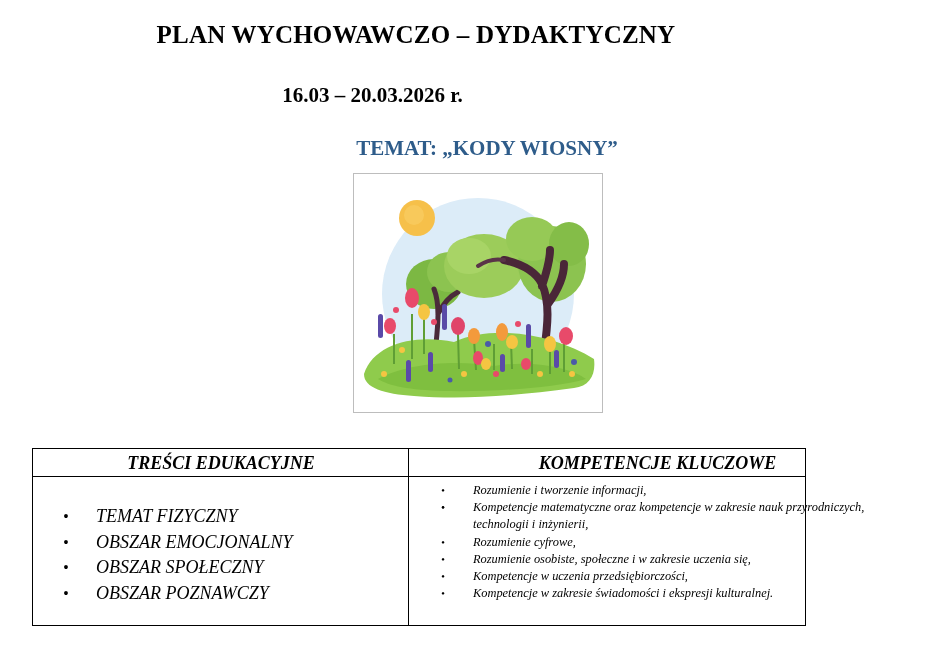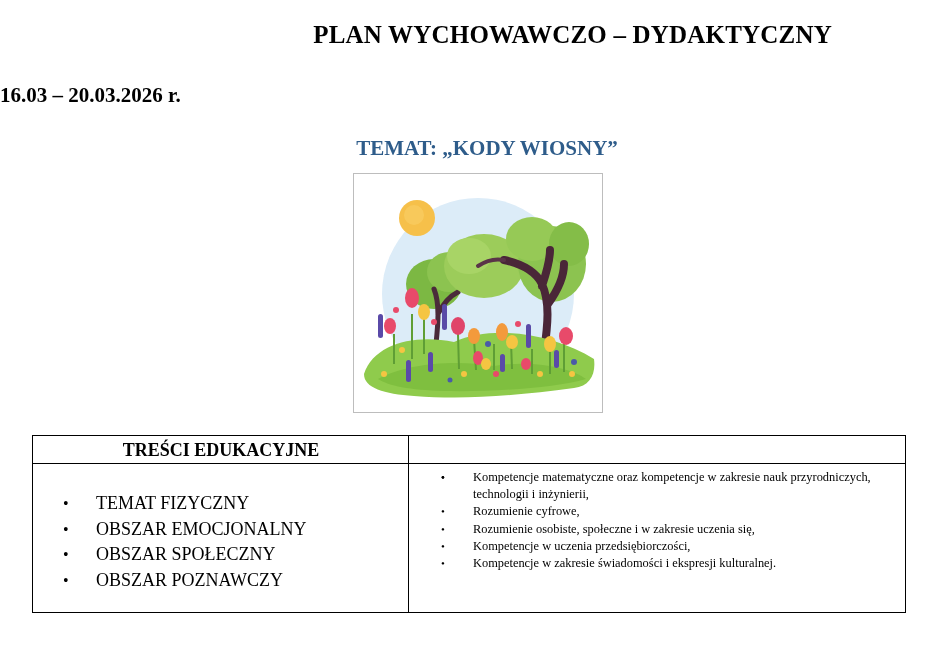--- a/index.html
+++ b/index.html
@@ -12,30 +12,31 @@
       height: 658px;
       position: relative;
       overflow: hidden;
       font-family: "Liberation Serif", "DejaVu Serif", serif;
       color: #000;
     }
     .title {
       position: absolute;
       left: 0; width: 832px;
       top: 19px;
-      text-align: right;
+      text-align: center;
       font-weight: bold;
       font-size: 25px;
       line-height: 32px;
       letter-spacing: 0.2px;
     }
     .dates {
       position: absolute;
       left: 0; width: 745px;
       top: 81px;
+      text-align: center;
       font-weight: bold;
       font-size: 21px;
       line-height: 28px;
     }
     .topic {
       position: absolute;
       left: 0; width: 974px;
       top: 134px;
       text-align: center;
       font-weight: bold;
@@ -48,24 +49,25 @@
       width: 250px; height: 240px;
       border: 1px solid #bdbdbd;
       box-sizing: border-box;
       background: #fff;
       overflow: hidden;
     }
     .image-frame svg { display: block; }
 
     .table {
       position: absolute;
-      left: 32px; top: 435px;
-      width: 874px; height: 178px;
+      left: 32px; top: 448px;
+      width: 774px; height: 178px;
       border: 1.5px solid #000;
       box-sizing: border-box;
+      font-style: italic;
     }
     .col-divider {
       position: absolute;
       left: 375px; top: 0; bottom: 0;
       width: 0;
       border-left: 1.5px solid #000;
     }
     .row-divider {
       position: absolute;
       left: 0; right: 0;
@@ -213,30 +215,31 @@
       <circle cx="96" cy="206" r="2.5"></circle>
     </g>
   </svg>
 </div>
 
 <div class="table">
   <div class="col-divider"></div>
   <div class="row-divider"></div>
 
   <div class="th th-left">TREŚCI EDUKACYJNE</div>
+  <div class="th th-right">KOMPETENCJE KLUCZOWE</div>
 
   <ul class="areas">
     <li><span class="bullet">•</span><span>TEMAT FIZYCZNY</span></li>
     <li><span class="bullet">•</span><span>OBSZAR EMOCJONALNY</span></li>
     <li><span class="bullet">•</span><span>OBSZAR SPOŁECZNY</span></li>
     <li><span class="bullet">•</span><span>OBSZAR POZNAWCZY</span></li>
   </ul>
 
   <ul class="comps">
-    <li><span class="bullet">•</span></li>
+    <li><span class="bullet">•</span><span>Rozumienie i tworzenie informacji,</span></li>
     <li><span class="bullet">•</span></li>
     <li><span class="bullet">•</span><span>Kompetencje matematyczne oraz kompetencje w zakresie nauk przyrodniczych, technologii i inżynierii,</span></li>
     <li><span class="bullet">•</span><span>Rozumienie cyfrowe,</span></li>
     <li><span class="bullet">•</span><span>Rozumienie osobiste, społeczne i w zakresie uczenia się,</span></li>
     <li><span class="bullet">•</span><span>Kompetencje w uczenia przedsiębiorczości,</span></li>
     <li><span class="bullet">•</span><span>Kompetencje w zakresie świadomości i ekspresji kulturalnej.</span></li>
   </ul>
 </div>
 
 </body></html>

